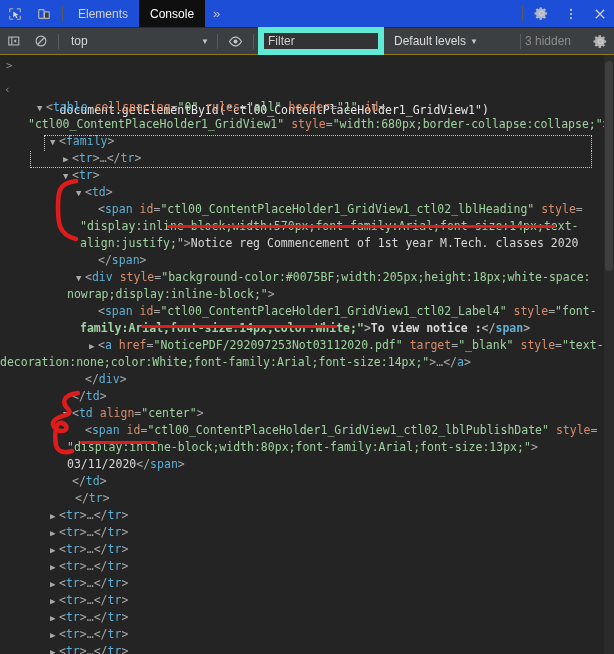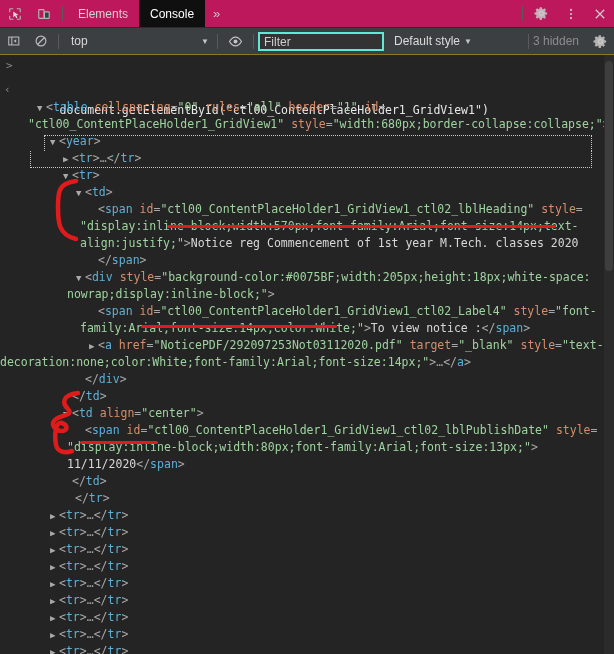--- a/index.html
+++ b/index.html
@@ -8,21 +8,21 @@
     width: 614px; height: 654px;
     background: #242424;
     overflow: hidden;
     font-family: "DejaVu Sans Mono", monospace;
   }
 
   
   #devtools { width: 614px; height: 654px; position: relative; background:#242424; }
 
   .tabbar {
-    height: 28px; background: #be185d;
+    height: 28px; background: #1d4ed8;
     display: flex; align-items: stretch;
     border-bottom: 1px solid #2b2b2b;
     font-family: "Liberation Sans", sans-serif;
   }
   .tb-icon {
     width: 29px; display: flex; align-items: center; justify-content: center;
     color: #b4b4b4;
   }
   .tb-sep { width:1px; background:#5a5a5a; margin:6px 4px; }
   .tab {
@@ -46,30 +46,30 @@
     color:#b9b9b9;
   }
   .fb-sep { width:1px; height:15px; background:#5a5a5a; margin:0 4px; }
   .ctx-select {
     display:flex; align-items:center; width: 150px; height: 20px;
     padding: 0 4px 0 8px; color:#d8d8d8; font-size:12px;gap:41px;
   }
   .ctx-select .lbl { flex:1; }
   .caret { font-size: 8px; color:#c4c4c4; margin-left:4px; }
   .filter-input {
-    width: 126px; height: 19px; background:#333333;
-    border: 2px solid #5eead4;
+    width: 126px; height: 28px; background:#333333;
+    border: 6px solid #5eead4;
     color: #cfcfcf; font-size: 12px;
     padding: 0 4px; line-height: 17px;
     font-family: "Liberation Sans", sans-serif;
   }
   .filter-input .ph { color: #cfcfcf; }
   .levels { display:flex; align-items:center; color:#dcdcdc; font-size:12px; margin-left:10px; }
   .fb-spacer { flex:1; }
-  .hidden-count { color:#8c8c8c; font-size:12px; margin-right:8px; }
+  .hidden-count { color:#8c8c8c; font-size:12px; margin-right:16px; }
 
   
   .console {
     position: relative;
     height: calc(654px - 28px - 27px);
     background: #242424;
     overflow: hidden;
   }
 
   .line {
@@ -205,21 +205,21 @@
         <circle cx="8" cy="8" r="2.1" fill="#c4c4c4"></circle>
       </svg>
     </div>
     <div class="fb-sep"></div>
 
     <div class="filter-input">
       <span class="ph">Filter</span>
     </div>
 
     <div class="levels">
-      <span>Default style</span>
+      <span>Default levels</span>
       <span class="caret">▼</span>
     </div>
 
     <div class="fb-spacer"></div>
     <div class="fb-sep"></div>
     <div class="hidden-count">3 hidden</div>
     <div class="fb-icon">
       <svg width="15" height="15" viewBox="0 0 16 16">
         <path fill="#c8c8c8" d="M8 5.1a2.9 2.9 0 1 0 0 5.8 2.9 2.9 0 0 0 0-5.8zm0 4.3a1.4 1.4 0 1 1 0-2.8 1.4 1.4 0 0 1 0 2.8z"></path>
         <path fill="#c8c8c8" opacity="0.85" d="M14 9.1v-2.2l-1.7-.28a4.6 4.6 0 0 0-.5-1.2l1-1.4-1.56-1.56-1.4 1a4.6 4.6 0 0 0-1.2-.5L8.36 1.2H6.14l-.28 1.76a4.6 4.6 0 0 0-1.2.5l-1.4-1L1.7 4.02l1 1.4a4.6 4.6 0 0 0-.5 1.2L.5 6.9v2.2l1.7.28c.12.42.3.82.5 1.2l-1 1.4 1.56 1.56 1.4-1c.38.22.78.38 1.2.5l.28 1.76h2.22l.28-1.76c.42-.12.82-.28 1.2-.5l1.4 1 1.56-1.56-1-1.4c.22-.38.38-.78.5-1.2z"></path>
@@ -233,40 +233,40 @@
       <span class="prompt-arrow">&gt;</span>
       <span>document.getElementById("ctl00_ContentPlaceHolder1_GridView1")</span>
     </div>
 
     <div class="tree" id="tree">
       <span class="result-arrow" style="top:4px;">‹</span>
       <div class="guide" style="top:22px;"></div>
 
     <div class="line" style="position: absolute; top: 22px; left: 0px; right: 10px; padding-left: 37px;"><span class="tri">▼</span><span class="punc">&lt;</span><span class="tag">table</span><span class="txt"> </span><span class="attr">cellspacing</span><span class="punc">=</span><span class="val">"0"</span><span class="txt"> </span><span class="attr">rules</span><span class="punc">=</span><span class="val">"all"</span><span class="txt"> </span><span class="attr">border</span><span class="punc">=</span><span class="val">"1"</span><span class="txt"> </span><span class="attr">id</span><span class="punc">=</span></div>
         <div class="line" style="position: absolute; top: 39px; left: 0px; right: 10px; padding-left: 28px;"><span class="val">"ctl00_ContentPlaceHolder1_GridView1"</span><span class="txt"> </span><span class="attr">style</span><span class="punc">=</span><span class="val">"width:680px;border-collapse:collapse;"</span><span class="punc">&gt;</span></div>
-        <div class="line" style="position: absolute; top: 56px; left: 0px; right: 10px; padding-left: 50px;"><span class="tri">▼</span><span class="punc">&lt;</span><span class="tag">year</span><span class="punc">&gt;</span></div>
+        <div class="line" style="position: absolute; top: 56px; left: 0px; right: 10px; padding-left: 50px;"><span class="tri">▼</span><span class="punc">&lt;</span><span class="tag">family</span><span class="punc">&gt;</span></div>
         <div class="line" style="position: absolute; top: 73px; left: 0px; right: 10px; padding-left: 63px;"><span class="tri">▶</span><span class="punc">&lt;</span><span class="tag">tr</span><span class="punc">&gt;</span><span class="ellip">…</span><span class="punc">&lt;/</span><span class="tag">tr</span><span class="punc">&gt;</span></div>
         <div class="line" style="position: absolute; top: 90px; left: 0px; right: 10px; padding-left: 63px;"><span class="tri">▼</span><span class="punc">&lt;</span><span class="tag">tr</span><span class="punc">&gt;</span></div>
         <div class="line" style="position: absolute; top: 107px; left: 0px; right: 10px; padding-left: 76px;"><span class="tri">▼</span><span class="punc">&lt;</span><span class="tag">td</span><span class="punc">&gt;</span></div>
         <div class="line" style="position: absolute; top: 124px; left: 0px; right: 10px; padding-left: 89px;"><span class="tri">&nbsp;</span><span class="punc">&lt;</span><span class="tag">span</span><span class="txt"> </span><span class="attr">id</span><span class="punc">=</span><span class="val">"ctl00_ContentPlaceHolder1_GridView1_ctl02_lblHeading"</span><span class="txt"> </span><span class="attr">style</span><span class="punc">=</span></div>
         <div class="line" style="position: absolute; top: 141px; left: 0px; right: 10px; padding-left: 80px;"><span class="val">"display:inline-block;width:570px;font-family:Arial;font-size:14px;text-</span></div>
         <div class="line" style="position: absolute; top: 158px; left: 0px; right: 10px; padding-left: 80px;"><span class="val">align:justify;"</span><span class="punc">&gt;</span><span class="txt">Notice reg Commencement of 1st year M.Tech. classes 2020</span></div>
         <div class="line" style="position: absolute; top: 175px; left: 0px; right: 10px; padding-left: 89px;"><span class="tri">&nbsp;</span><span class="punc">&lt;/</span><span class="tag">span</span><span class="punc">&gt;</span></div>
         <div class="line" style="position: absolute; top: 192px; left: 0px; right: 10px; padding-left: 76px;"><span class="tri">▼</span><span class="punc">&lt;</span><span class="tag">div</span><span class="txt"> </span><span class="attr">style</span><span class="punc">=</span><span class="val">"background-color:#0075BF;width:205px;height:18px;white-space:</span></div>
         <div class="line" style="position: absolute; top: 209px; left: 0px; right: 10px; padding-left: 67px;"><span class="val">nowrap;display:inline-block;"</span><span class="punc">&gt;</span></div>
         <div class="line" style="position: absolute; top: 226px; left: 0px; right: 10px; padding-left: 89px;"><span class="tri">&nbsp;</span><span class="punc">&lt;</span><span class="tag">span</span><span class="txt"> </span><span class="attr">id</span><span class="punc">=</span><span class="val">"ctl00_ContentPlaceHolder1_GridView1_ctl02_Label4"</span><span class="txt"> </span><span class="attr">style</span><span class="punc">=</span><span class="val">"font-</span></div>
-        <div class="line" style="position: absolute; top: 243px; left: 0px; right: 10px; padding-left: 80px;"><span class="val">family:Arial;font-size:14px;color:White;"</span><span class="punc">&gt;</span><span class="txt">To view notice :</span><span class="punc">&lt;/</span><span class="tag">span</span><span class="punc">&gt;</span></div>
+        <div class="line" style="position: absolute; top: 243px; left: 0px; right: 10px; padding-left: 80px; font-weight: bold;"><span class="val">family:Arial;font-size:14px;color:White;"</span><span class="punc">&gt;</span><span class="txt">To view notice :</span><span class="punc">&lt;/</span><span class="tag">span</span><span class="punc">&gt;</span></div>
         <div class="line" style="position: absolute; top: 260px; left: 0px; right: 10px; padding-left: 89px;"><span class="tri">▶</span><span class="punc">&lt;</span><span class="tag">a</span><span class="txt"> </span><span class="attr">href</span><span class="punc">=</span><span class="val">"NoticePDF/292097253Not03112020.pdf"</span><span class="txt"> </span><span class="attr">target</span><span class="punc">=</span><span class="val">"_blank"</span><span class="txt"> </span><span class="attr">style</span><span class="punc">=</span><span class="val">"text-</span></div>
         <div class="line" style="position: absolute; top: 277px; left: 0px; right: 10px; "><span class="val">decoration:none;color:White;font-family:Arial;font-size:14px;"</span><span class="punc">&gt;</span><span class="ellip">…</span><span class="punc">&lt;/</span><span class="tag">a</span><span class="punc">&gt;</span></div>
         <div class="line" style="position: absolute; top: 294px; left: 0px; right: 10px; padding-left: 76px;"><span class="tri">&nbsp;</span><span class="punc">&lt;/</span><span class="tag">div</span><span class="punc">&gt;</span></div>
         <div class="line" style="position: absolute; top: 311px; left: 0px; right: 10px; padding-left: 63px;"><span class="tri">&nbsp;</span><span class="punc">&lt;/</span><span class="tag">td</span><span class="punc">&gt;</span></div>
         <div class="line" style="position: absolute; top: 328px; left: 0px; right: 10px; padding-left: 63px;"><span class="tri">▼</span><span class="punc">&lt;</span><span class="tag">td</span><span class="txt"> </span><span class="attr">align</span><span class="punc">=</span><span class="val">"center"</span><span class="punc">&gt;</span></div>
         <div class="line" style="position: absolute; top: 345px; left: 0px; right: 10px; padding-left: 76px;"><span class="tri">&nbsp;</span><span class="punc">&lt;</span><span class="tag">span</span><span class="txt"> </span><span class="attr">id</span><span class="punc">=</span><span class="val">"ctl00_ContentPlaceHolder1_GridView1_ctl02_lblPublishDate"</span><span class="txt"> </span><span class="attr">style</span><span class="punc">=</span></div>
         <div class="line" style="position: absolute; top: 362px; left: 0px; right: 10px; padding-left: 67px;"><span class="val">"display:inline-block;width:80px;font-family:Arial;font-size:13px;"</span><span class="punc">&gt;</span></div>
-        <div class="line" style="position: absolute; top: 379px; left: 0px; right: 10px; padding-left: 67px;"><span class="txt">11/11/2020</span><span class="punc">&lt;/</span><span class="tag">span</span><span class="punc">&gt;</span></div>
+        <div class="line" style="position: absolute; top: 379px; left: 0px; right: 10px; padding-left: 67px;"><span class="txt">03/11/2020</span><span class="punc">&lt;/</span><span class="tag">span</span><span class="punc">&gt;</span></div>
         <div class="line" style="position: absolute; top: 396px; left: 0px; right: 10px; padding-left: 63px;"><span class="tri">&nbsp;</span><span class="punc">&lt;/</span><span class="tag">td</span><span class="punc">&gt;</span></div>
         <div class="line" style="position: absolute; top: 413px; left: 16px; right: 10px; padding-left: 50px;"><span class="tri">&nbsp;</span><span class="punc">&lt;/</span><span class="tag">tr</span><span class="punc">&gt;</span></div>
         <div class="line" style="position: absolute; top: 430px; left: 0px; right: 10px; padding-left: 50px;"><span class="tri">▶</span><span class="punc">&lt;</span><span class="tag">tr</span><span class="punc">&gt;</span><span class="ellip">…</span><span class="punc">&lt;/</span><span class="tag">tr</span><span class="punc">&gt;</span></div>
         <div class="line" style="position: absolute; top: 447px; left: 0px; right: 10px; padding-left: 50px;"><span class="tri">▶</span><span class="punc">&lt;</span><span class="tag">tr</span><span class="punc">&gt;</span><span class="ellip">…</span><span class="punc">&lt;/</span><span class="tag">tr</span><span class="punc">&gt;</span></div>
         <div class="line" style="position: absolute; top: 464px; left: 0px; right: 10px; padding-left: 50px;"><span class="tri">▶</span><span class="punc">&lt;</span><span class="tag">tr</span><span class="punc">&gt;</span><span class="ellip">…</span><span class="punc">&lt;/</span><span class="tag">tr</span><span class="punc">&gt;</span></div>
         <div class="line" style="position: absolute; top: 481px; left: 0px; right: 10px; padding-left: 50px;"><span class="tri">▶</span><span class="punc">&lt;</span><span class="tag">tr</span><span class="punc">&gt;</span><span class="ellip">…</span><span class="punc">&lt;/</span><span class="tag">tr</span><span class="punc">&gt;</span></div>
         <div class="line" style="position: absolute; top: 498px; left: 0px; right: 10px; padding-left: 50px;"><span class="tri">▶</span><span class="punc">&lt;</span><span class="tag">tr</span><span class="punc">&gt;</span><span class="ellip">…</span><span class="punc">&lt;/</span><span class="tag">tr</span><span class="punc">&gt;</span></div>
         <div class="line" style="position: absolute; top: 515px; left: 0px; right: 10px; padding-left: 50px;"><span class="tri">▶</span><span class="punc">&lt;</span><span class="tag">tr</span><span class="punc">&gt;</span><span class="ellip">…</span><span class="punc">&lt;/</span><span class="tag">tr</span><span class="punc">&gt;</span></div>
         <div class="line" style="position: absolute; top: 532px; left: 0px; right: 10px; padding-left: 50px;"><span class="tri">▶</span><span class="punc">&lt;</span><span class="tag">tr</span><span class="punc">&gt;</span><span class="ellip">…</span><span class="punc">&lt;/</span><span class="tag">tr</span><span class="punc">&gt;</span></div>
         <div class="line" style="position: absolute; top: 549px; left: 0px; right: 10px; padding-left: 50px;"><span class="tri">▶</span><span class="punc">&lt;</span><span class="tag">tr</span><span class="punc">&gt;</span><span class="ellip">…</span><span class="punc">&lt;/</span><span class="tag">tr</span><span class="punc">&gt;</span></div>

